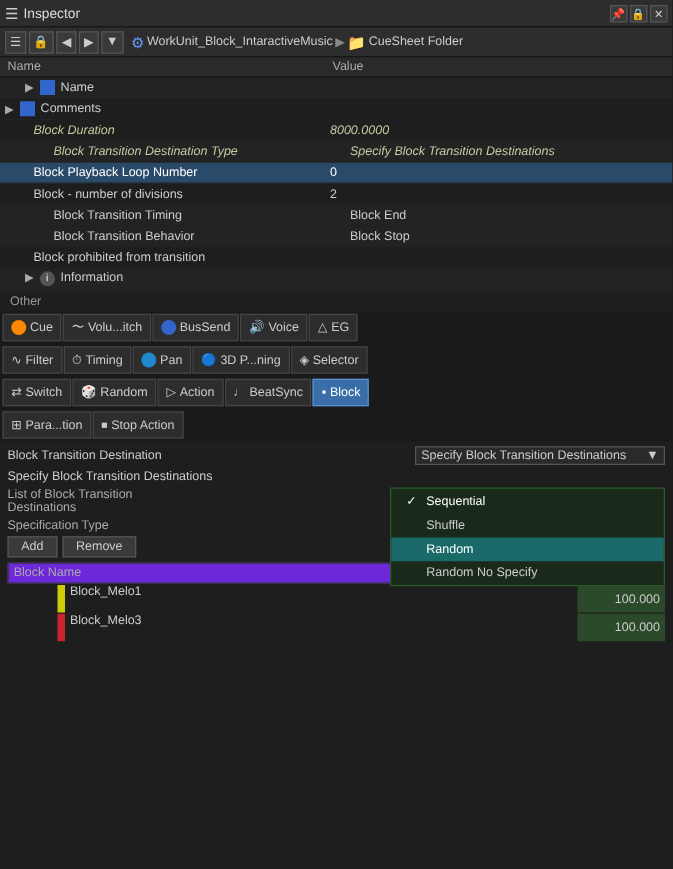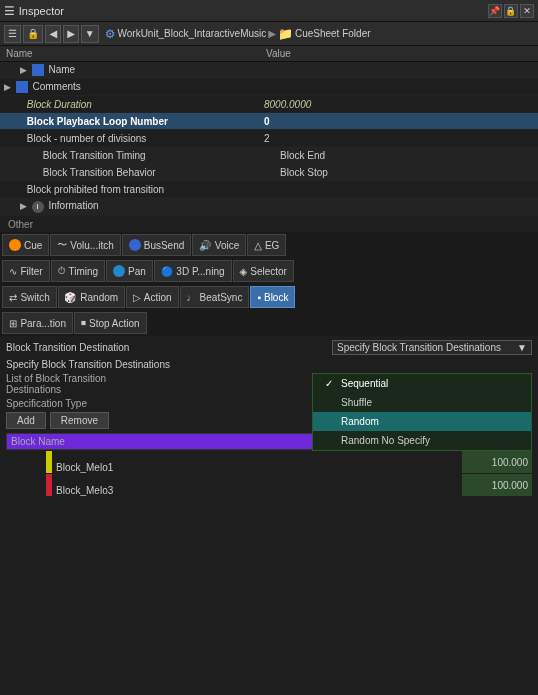--- a/index.html
+++ b/index.html
@@ -61,21 +61,21 @@
       background: #2a2a2a; color: #aaa; font-weight: normal;
       padding: 2px 6px; border-bottom: 1px solid #111; text-align: left;
       font-size: 10px;
     }
     .tree-table td {
       padding: 1px 4px; height: 17px; font-size: 10px;
       border-bottom: 1px solid #222; white-space: nowrap;
     }
     .tree-row-even td { background: #1e1e1e; }
     .tree-row-odd td { background: #232323; padding-left: 20px; }
-    .tree-row-selected td { background: #2a4a6a; color: #fff; font-weight: bold; }
+    .tree-row-selected td { background: #2a4a6a; color: #fff; }
     .tree-row-italic td { font-style: italic; color: #c8c8a0; }
     .indent { display: inline-block; }
     .expand-arrow { color: #aaa; margin-right: 2px; font-size: 9px; }
     .icon-sq { display: inline-block; width: 12px; height: 12px; margin-right: 2px; vertical-align: middle; }
     .icon-blue { background: #3366cc; }
     .col-name { width: 260px; }
 
     
     .tab-group {
       display: flex; flex-wrap: wrap;
@@ -122,21 +122,21 @@
     
     .list-header {
       display: flex; align-items: center;
       background: #6d28d9; border: 1px solid #333;
       margin-bottom: 1px;
     }
     .list-header-cell {
       padding: 2px 4px; font-size: 10px; color: #aaa;
     }
     .list-item {
-      display: flex; align-items: flex-end;
+      display: flex; align-items: flex-start;
       height: 22px; margin-bottom: 1px; padding-left: 40px;
     }
     .list-color-box { width: 6px; height: 22px; }
     .list-name { flex: 1; padding: 0 4px; font-size: 10px; color: #ccc; }
     .list-value { width: 70px; text-align: right; padding: 0 4px; font-size: 10px; color: #ccc; background: #2a4a2a; height: 22px; display: flex; align-items: center; justify-content: flex-end; }
 
     
     .dropdown-menu {
       background: #1a2a1a;
       border: 1px solid #2a5a2a;
@@ -212,20 +212,27 @@
 
 
     <tr class="tree-row-even tree-row-italic">
       <td>
         <span class="indent" style="display:inline-block;width:20px;"></span>
         <span style="font-style:italic;color:#c8c8a0;">Block Duration</span>
       </td>
       <td style="font-style:italic;color:#c8c8a0;">8000.0000</td>
     </tr>
 
+    <tr class="tree-row-odd tree-row-italic">
+      <td>
+        <span class="indent" style="display:inline-block;width:20px;"></span>
+        <span style="font-style:italic;color:#c8c8a0;">Block Transition Destination Type</span>
+      </td>
+      <td style="font-style:italic;color:#c8c8a0;">Specify Block Transition Destinations</td>
+    </tr>
 
     <tr class="tree-row-selected">
       <td>
         <span class="indent" style="display:inline-block;width:20px;"></span>
         <span>Block Playback Loop Number</span>
       </td>
       <td>0</td>
     </tr>
 
     <tr class="tree-row-even">

